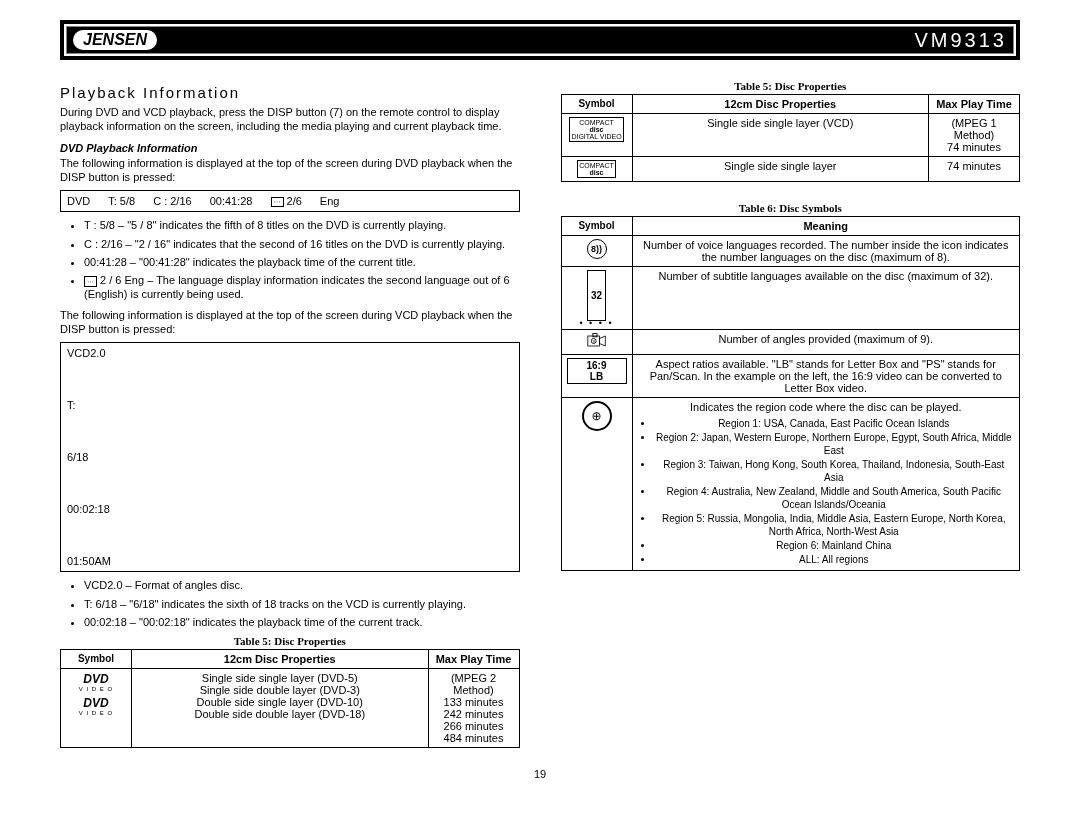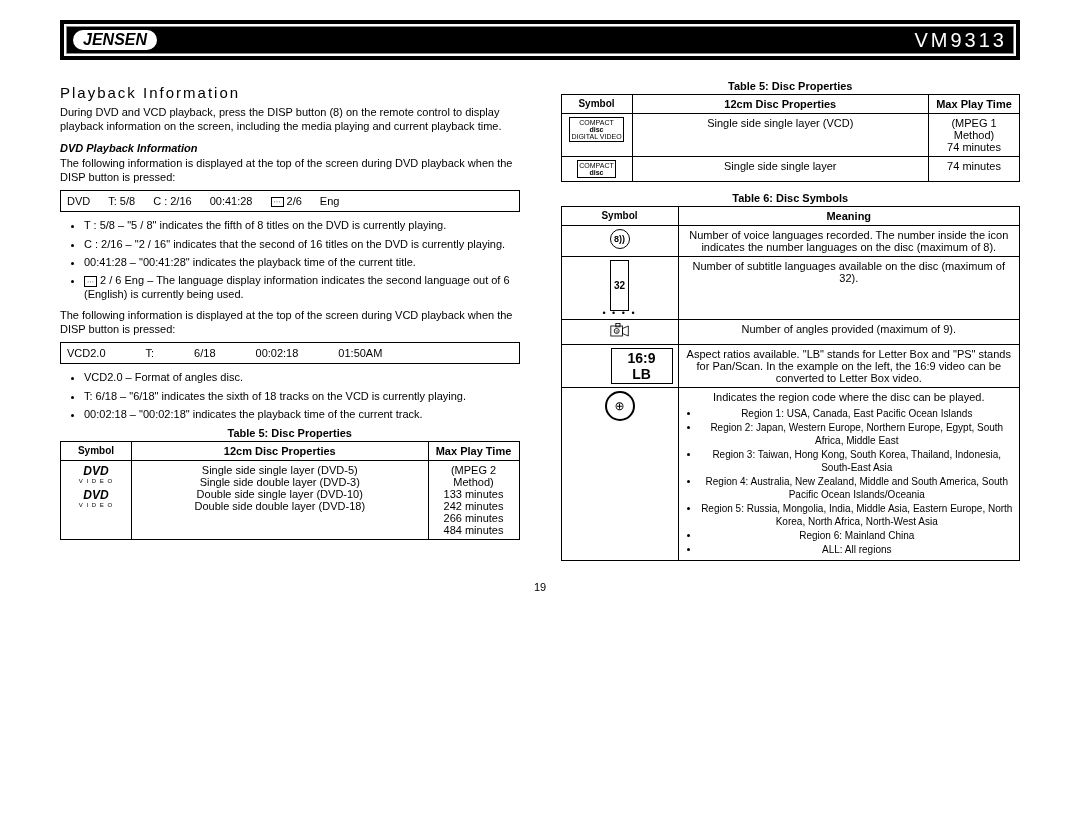--- a/index.html
+++ b/index.html
@@ -82,20 +82,21 @@
     font-size: 11px;
     display:flex;
     gap:18px;
   }
   .info-box span { white-space:nowrap;}
   .tbl-caption {
     text-align:center;
     font-weight:bold;
     font-size:11px;
     margin:4px 0 2px 0;
+    font-family:Liberation Serif, serif;
   }
   table.data {
     border-collapse: collapse;
     width: 100%;
     font-size: 11px;
   }
   table.data th, table.data td {
     border: 1px solid #000;
     padding: 3px 5px;
     vertical-align: top;
@@ -105,61 +106,61 @@
     font-weight: bold;
     text-align: center;
   }
   .sym-cell { width:60px; text-align:center; font-size:10px; }
   .dvd-logo { font-weight:bold; font-size:12px; display:block; font-style:italic;}
   .dvd-logo-sub { font-size:6px; letter-spacing:1px; display:block;}
   .disc-logo { border:1px solid #000; font-size:7px; padding:1px; display:inline-block; line-height:1;}
   .chat-icon { border:1px solid #000; border-radius:50%; width:18px; height:18px; display:inline-flex; align-items:center; justify-content:center; font-size:9px; font-weight:bold;}
   .box32 { border:1px solid #000; padding:19px 3px; font-size:10px; font-weight:bold; display:inline-block;}
   .dots { letter-spacing:2px; display:block; font-size:9px; line-height:0.5;}
-  .ratio { border:1px solid #000; padding:1px 16px; font-size:14px; font-weight:bold; display:inline-block;margin-left:44px;}
+  .ratio { border:1px solid #000; padding:1px 16px; font-size:10px; font-weight:bold; display:inline-block;}
   .globe { border:2px double #000; border-radius:50%; width:26px; height:26px; display:inline-flex; align-items:center; justify-content:center; font-size:12px;}
   .page-num { text-align:center; margin-top:20px; font-size:11px;}
   .cc-icon{ border:1px solid #000; font-size:7px; padding:0 2px; display:inline-block; vertical-align:middle;}
   .camera-icon svg { width:20px; height:16px; }
 </style>
 </head>
 <body>
 
 <div class="header-bar">
   <div class="header-inner">
     <span class="logo">JENSEN</span>
     <span class="model">VM9313</span>
   </div>
 </div>
 
 <div class="columns">
 
   <div class="col">
     <h2 class="section">Playback Information</h2>
-    <p>During DVD and VCD playback, press the DISP button (8) on the remote control to display playback information on the screen, including the media playing and current playback time.</p>
+    <p>During DVD and VCD playback, press the DISP button (7) on the remote control to display playback information on the screen, including the media playing and current playback time.</p>
 
     <div class="sub-italic">DVD Playback Information</div>
     <p>The following information is displayed at the top of the screen during DVD playback when the DISP button is pressed:</p>
     <div class="info-box">
       <span>DVD</span>
       <span>T:  5/8</span>
       <span>C : 2/16</span>
       <span>00:41:28</span>
       <span><span class="cc-icon">⋯</span> <span>2/6</span></span>
       <span>Eng</span>
     </div>
     <ul>
       <li>T : 5/8 – "5 / 8" indicates the fifth of 8 titles on the DVD is currently playing.</li>
       <li>C : 2/16 – "2 / 16" indicates that the second of 16 titles on the DVD is currently playing.</li>
       <li>00:41:28 – "00:41:28" indicates the playback time of the current title.</li>
       <li><span class="cc-icon">⋯</span> <span>2 / 6 Eng – The language display information indicates the second language out of 6 (English) is currently being used.</span></li>
     </ul>
 
     <p>The following information is displayed at the top of the screen during VCD playback when the DISP button is pressed:</p>
-    <div class="info-box" style="gap:40px;">
+    <div class="info-box" style="gap:40px;flex-direction:column;">
       <span>VCD2.0</span>
       <span>T:</span>
       <span>6/18</span>
       <span>00:02:18</span>
       <span>01:50AM</span>
     </div>
     <ul>
       <li>VCD2.0 – Format of angles disc.</li>
       <li>T: 6/18 – "6/18" indicates the sixth of 18 tracks on the VCD is currently playing.</li>
       <li>00:02:18 – "00:02:18" indicates the playback time of the current track.</li>
@@ -216,21 +217,21 @@
       <tr>
         <td class="sym-cell">
           <span class="disc-logo"><span>COMPACT</span><br><b>disc</b></span>
         </td>
         <td>Single side single layer</td>
         <td>74 minutes</td>
       </tr>
     </tbody>
       </table>
 
-    <div class="tbl-caption" style="margin-top:10px;">Table 6: Disc Symbols</div>
+    <div class="tbl-caption" style="margin-top:20px;">Table 6: Disc Symbols</div>
     <table class="data">
       <tbody>
           <tr>
         <th class="sym-cell">Symbol</th>
         <th>Meaning</th>
       </tr>
       <tr>
         <td class="sym-cell"><span class="chat-icon"><span>8</span>))</span></td>
         <td>Number of voice languages recorded. The number inside the icon indicates the number languages on the disc (maximum of 8).</td>
       </tr>

